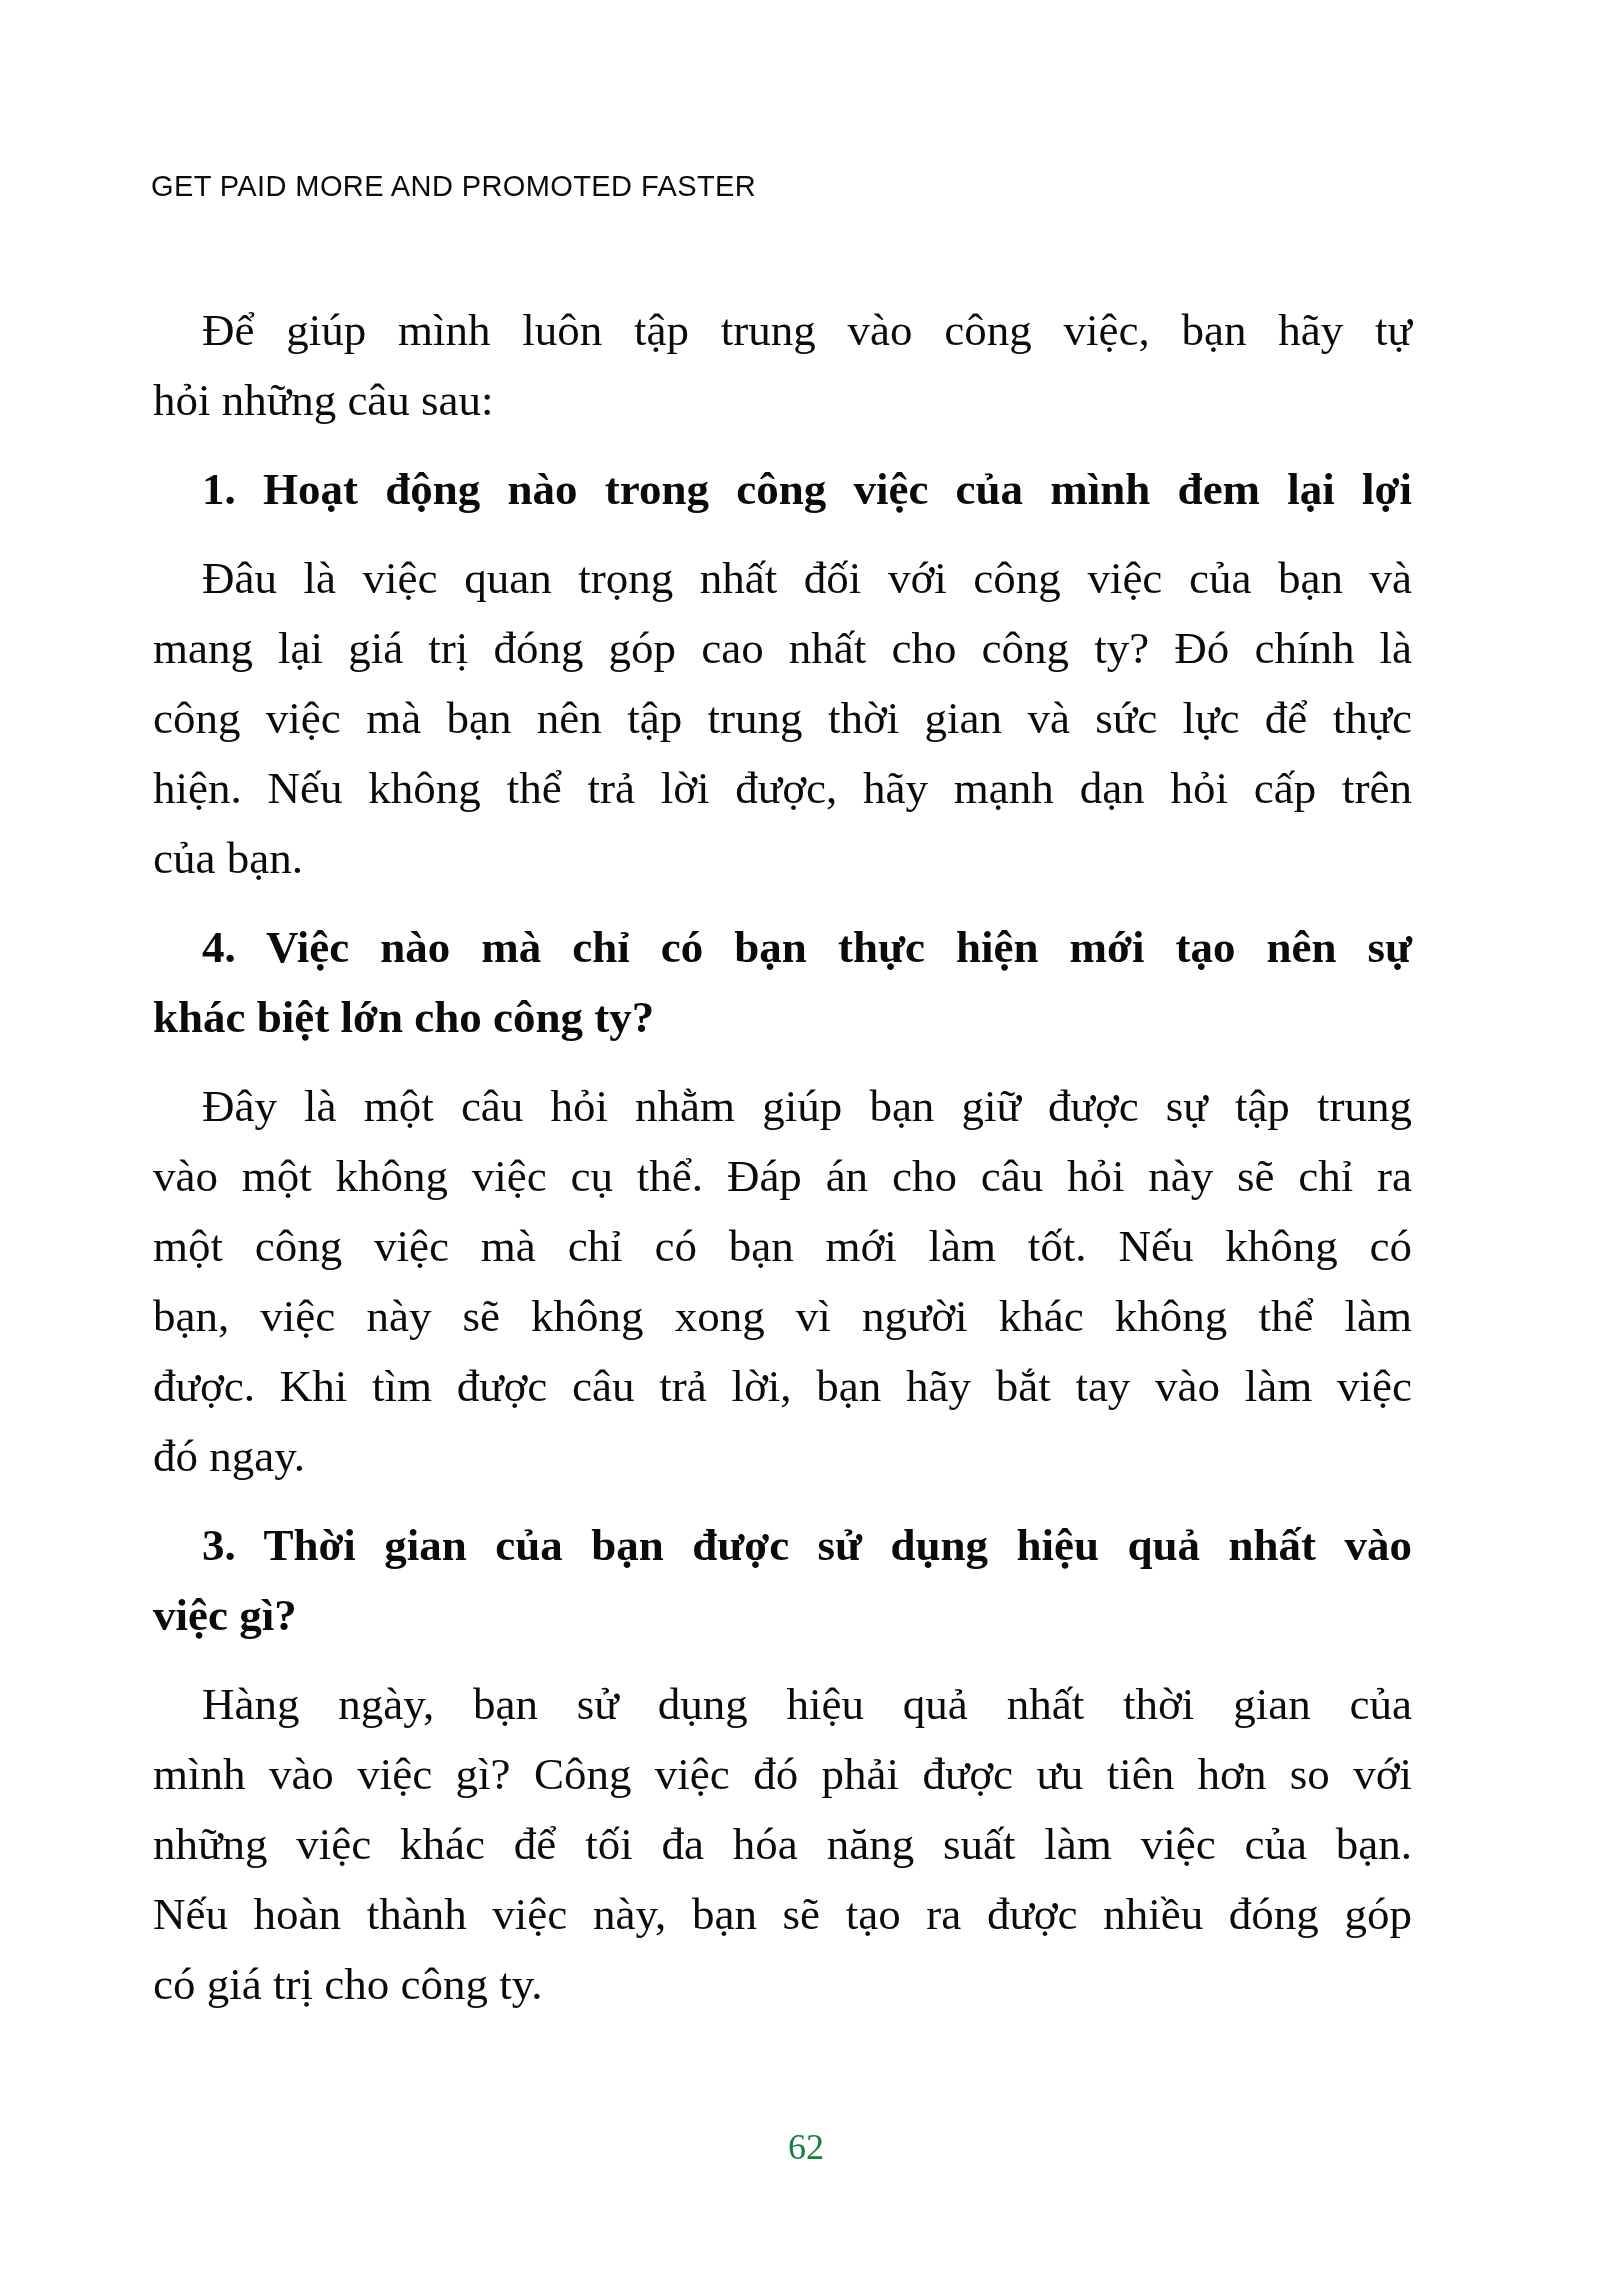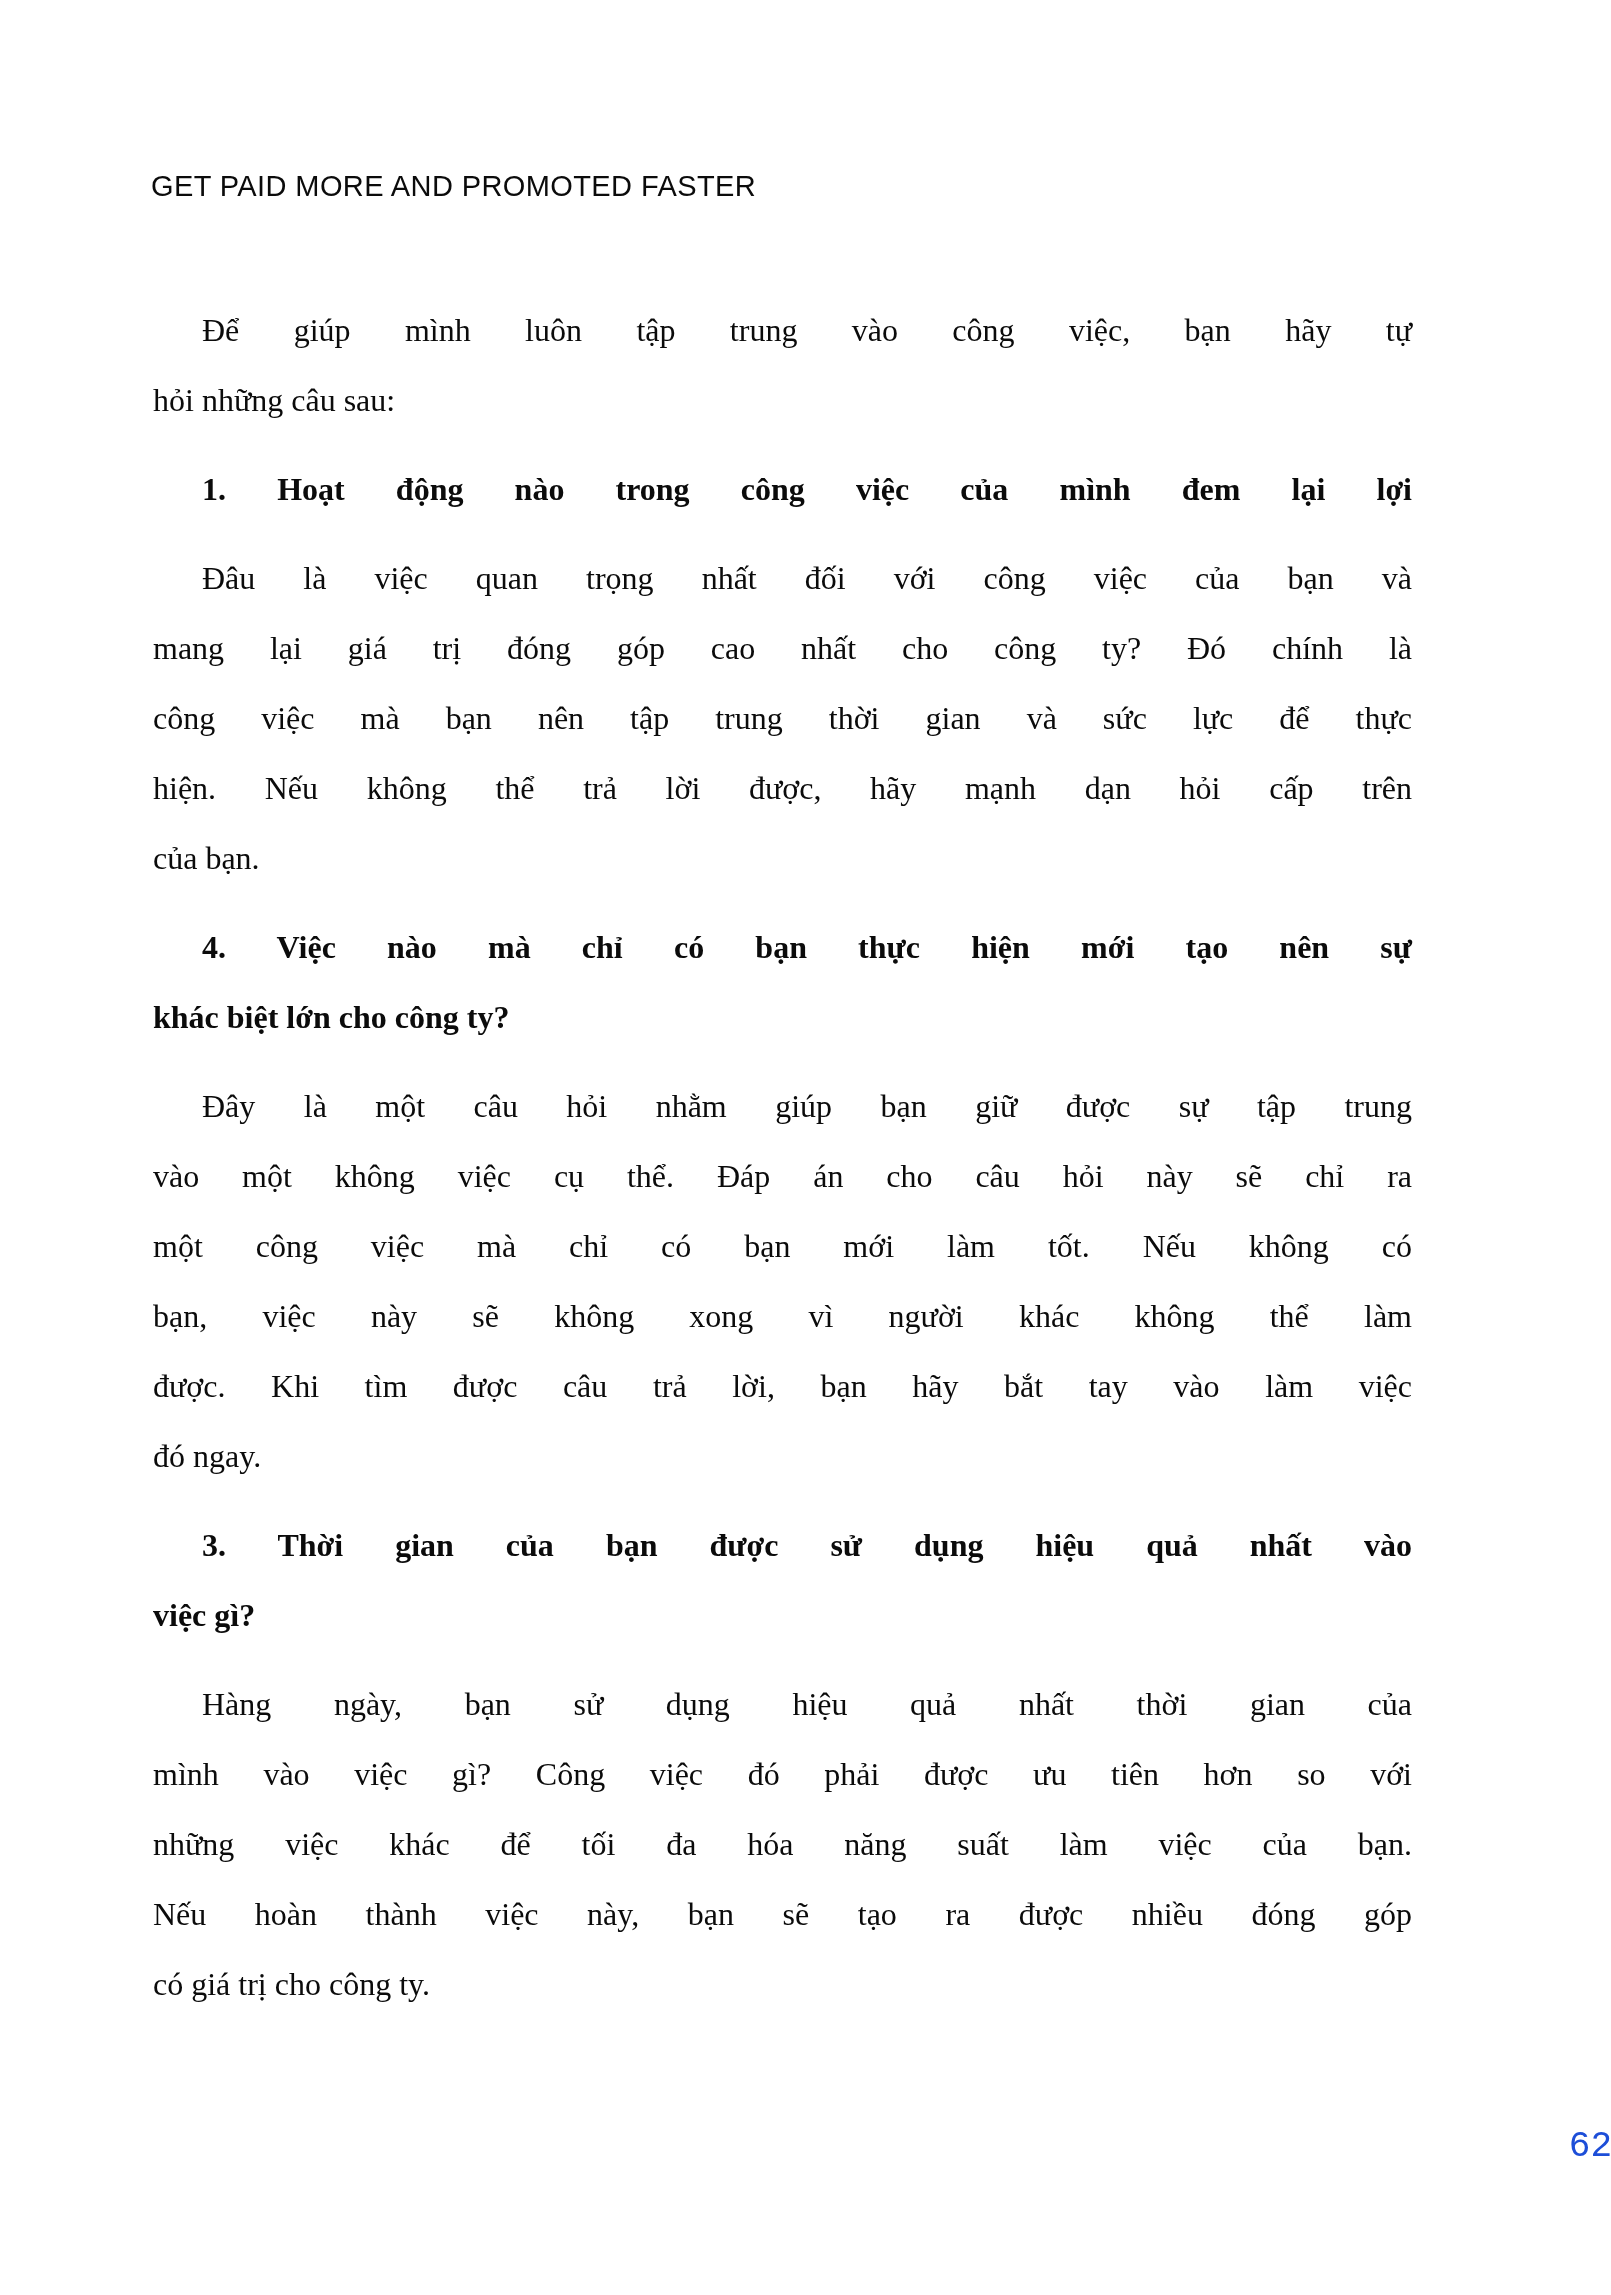--- a/index.html
+++ b/index.html
@@ -39,42 +39,42 @@
   .para, .heading {
     margin: 0;
   }
   .heading {
     margin: 19px 0;
     font-weight: bold;
   }
   .line {
     height: 70px;
     line-height: 70px;
-    font-size: 32px;
+    font-size: 45px;
     text-align: justify;
     text-align-last: justify;
     white-space: normal;
   }
   .line.indent {
     padding-left: 49px;
   }
   .line.end {
     text-align: left;
     text-align-last: left;
   }
   .page-number {
     position: absolute;
     top: 2129px;
     left: 0;
     width: 1612px;
-    text-align: right;
-    font-family: Liberation Mono, monospace;
+    text-align: center;
+    font-family: Liberation Serif, serif;
     font-size: 36px;
     line-height: 1;
-    color: #1d4ed8;
+    color: #15803d;
   }
 </style>
 </head>
 <body>
 
 <div class="page">
 
   <div class="running-header">GET PAID MORE AND PROMOTED FASTER</div>
 
   <div class="content">

